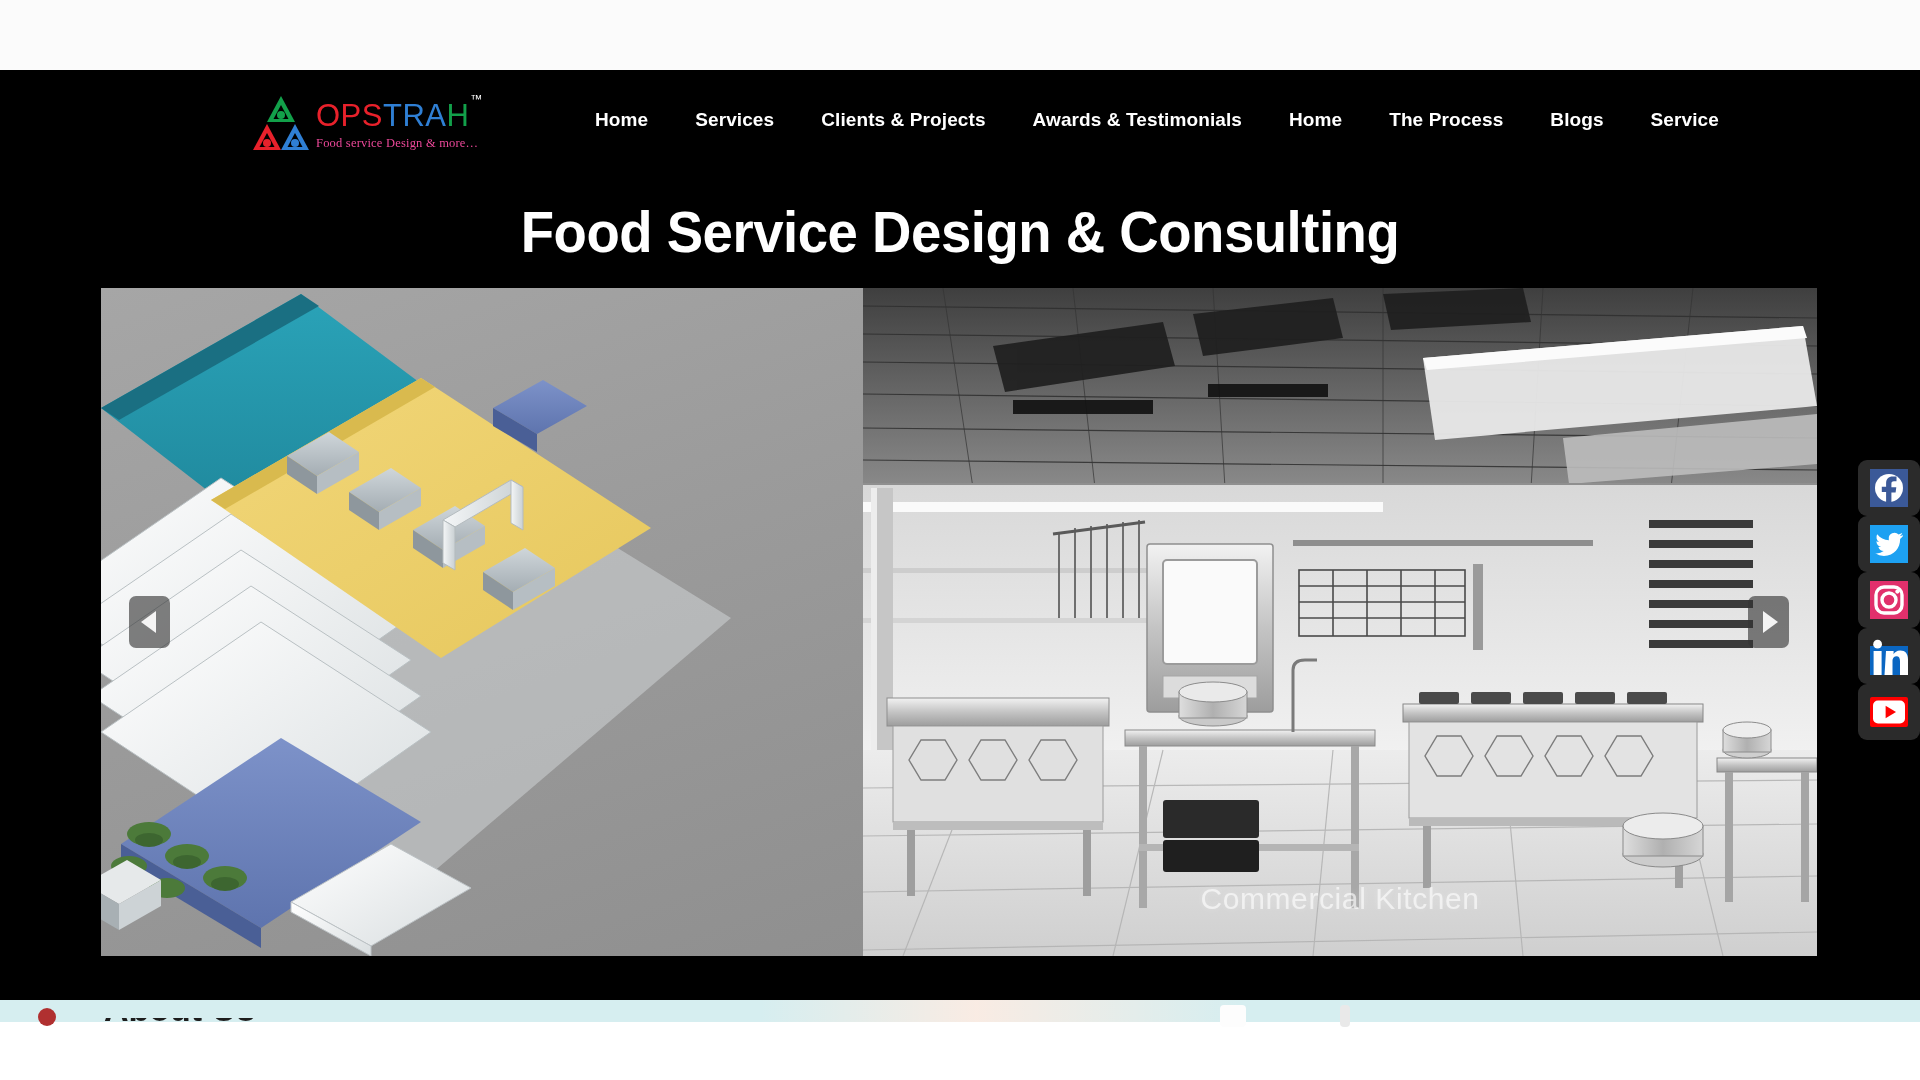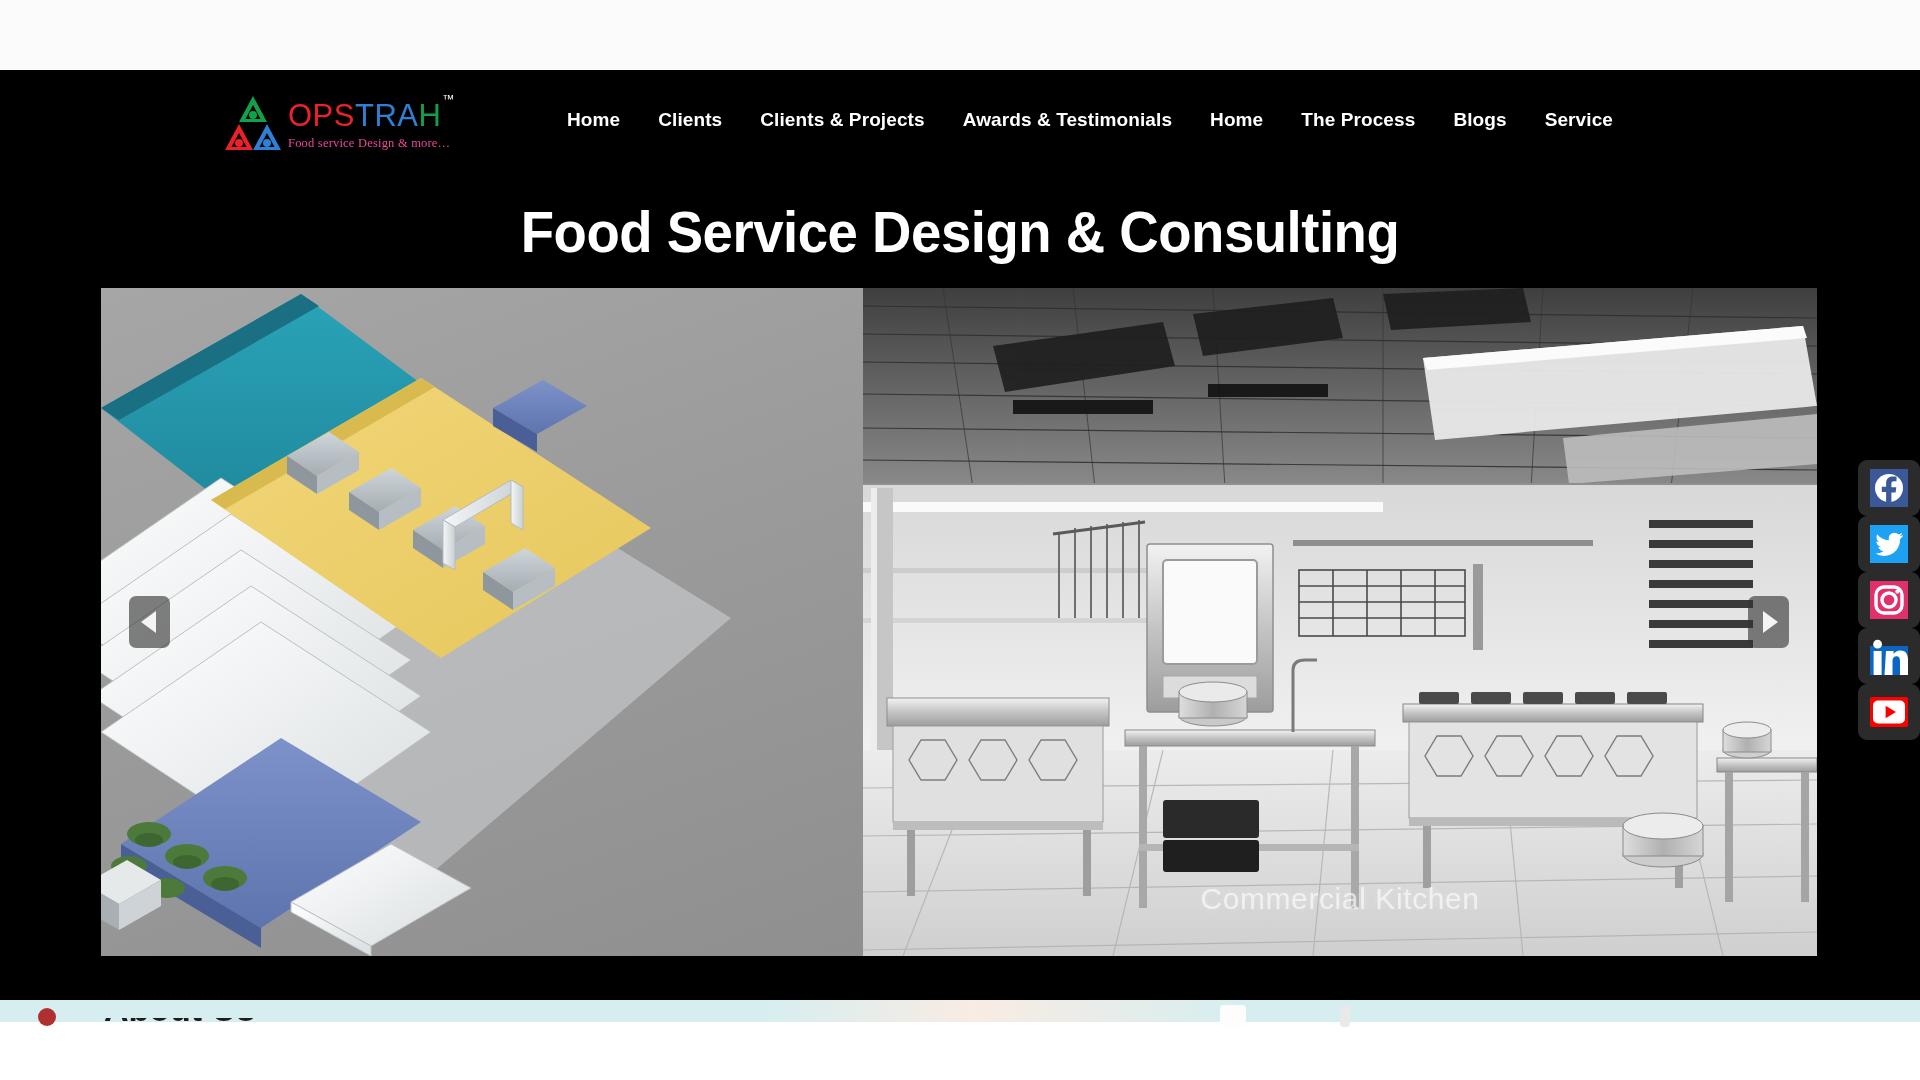--- a/index.html
+++ b/index.html
@@ -14,21 +14,21 @@
   
   .page { position:relative; width:1920px; height:1080px; background:#fbfbfb; }
 
   .top-white { position:absolute; top:0; left:0; width:1920px; height:70px; background:#fbfbfb; }
 
   .site { position:absolute; top:70px; left:0; width:1920px; height:930px; background:#000; }
 
   
   .header {
     position:relative; height:100px;
-    display:flex; align-items:center;
+    display:flex; align-items:center;margin-left:28px;
   }
 
   .logo-block {
     position:absolute; left:222px; top:22px;
     display:flex; align-items:flex-start;
   }
   .logo-mark { position:relative; width:62px; height:62px; margin-right:4px; }
   .logo-text-wrap { display:flex; flex-direction:column; padding-top:8px; }
   .logo-word {
     font-family:"Liberation Sans", sans-serif;
@@ -44,21 +44,21 @@
   }
   .logo-tag {
     font-family:"Liberation Serif", serif;
     font-size:12.5px; color:#ec4899; margin-top:5px;
     letter-spacing:0.2px; white-space:nowrap;
   }
 
   
   .nav {
     position:absolute; left:548px; top:0; height:100px;
-    display:flex; align-items:center; gap:0;
+    display:flex; align-items:center; gap:9px;
   }
   .nav-item {
     color:#ffffff;
     font-family:"Liberation Sans", sans-serif;
     font-size:19px; font-weight:bold;
     letter-spacing:0.1px;
     padding:0 19px;
     white-space:nowrap; cursor:pointer;
     text-decoration:none;
   }
@@ -202,21 +202,21 @@
           </svg>
         </div>
         <div class="logo-text-wrap">
           <div class="logo-word"><span class="c-red">OPS</span><span class="c-blue">TRA</span><span class="c-green">H</span><span class="logo-tm">™</span></div>
           <div class="logo-tag">Food service Design &amp; more…</div>
         </div>
       </div>
 
       <nav class="nav">
         <a class="nav-item" href="#">Home</a>
-        <a class="nav-item" href="#">Clients</a>
+        <a class="nav-item" href="#">Services</a>
         <a class="nav-item" href="#">Clients &amp; Projects</a>
         <a class="nav-item" href="#">Awards &amp; Testimonials</a>
         <a class="nav-item" href="#">Home</a>
         <a class="nav-item" href="#">The Process</a>
         <a class="nav-item" href="#">Blogs</a>
         <a class="nav-item" href="#">Service</a>
       </nav>
     </div>
 
     <h1 class="hero-title">Food Service Design &amp; Consulting</h1>

